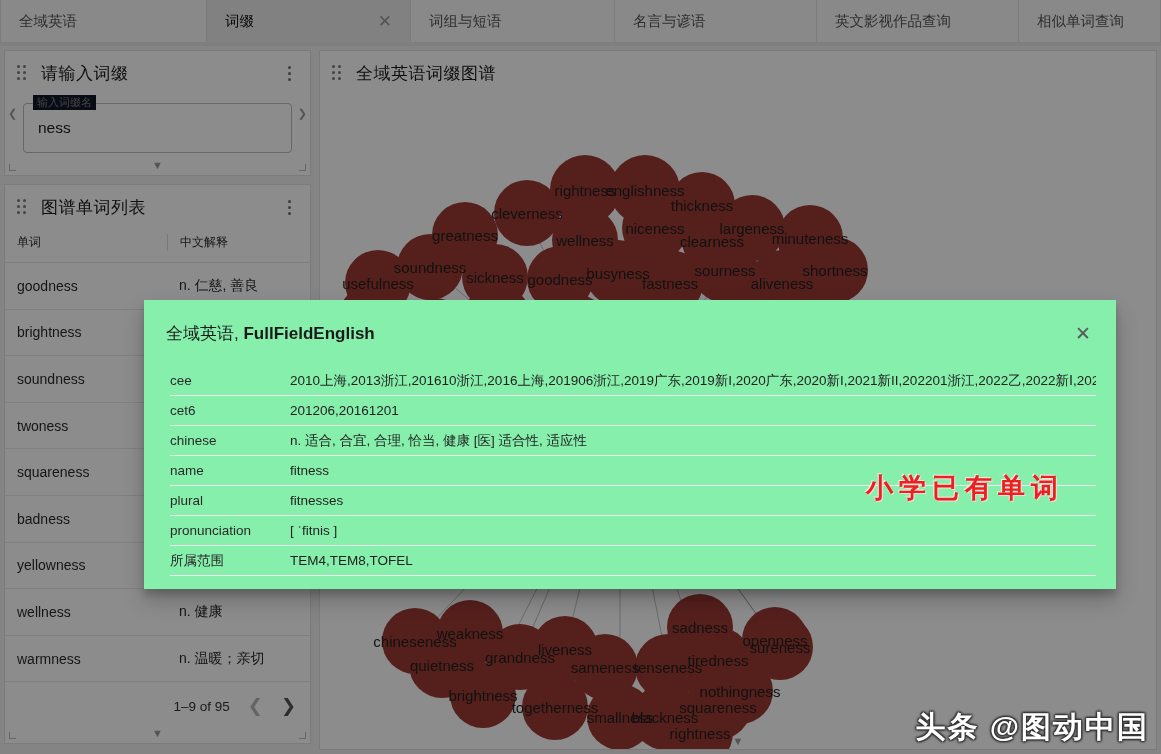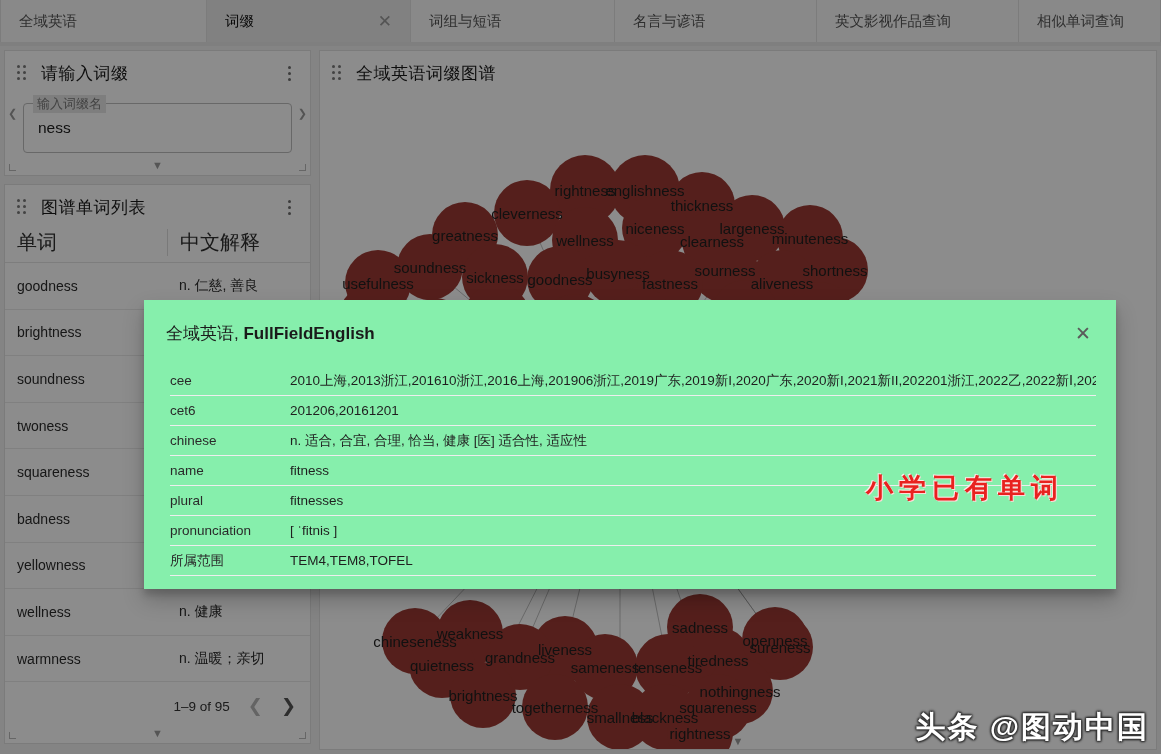--- a/index.html
+++ b/index.html
@@ -49,36 +49,36 @@
   .card-title { font-size: 17px; color: #1b1b1b; font-weight: 500; letter-spacing: .5px; }
   .kebab { margin-left: auto; width: 18px; height: 20px; display: flex; flex-direction: column;
            align-items: center; justify-content: center; gap: 3px; }
   .kebab i { width: 3px; height: 3px; background: #6f6f6f; border-radius: 50%; display: block; }
 
   
   .affix-card { height: 126px; }
   .field-wrap { position: relative; margin: 8px 18px 0 18px; }
   .field-box { border: 1px solid #bdbdbd; border-radius: 4px; height: 50px;
                display: flex; align-items: center; padding: 0 14px; }
-  .field-legend { position: absolute; top: -8px; left: 10px; background: #e5e5e5; padding: 0 4px;
-                  font-size: 13px; color: #7a7a7a; }
+  .field-legend { position: absolute; top: -8px; left: 10px; background: #0f172a; padding: 0 4px;
+                  font-size: 11px; color: #7a7a7a; }
   .field-value { font-size: 15.5px; color: #222; }
   .chev-down { position: absolute; left: 50%; transform: translateX(-50%); bottom: 4px;
                color: #9b9b9b; font-size: 11px; }
   .side-arrow { position: absolute; top: 50%; transform: translateY(-50%); color: #9a9a9a; font-size: 11px; }
   .side-arrow.l { left: 3px; }
   .side-arrow.r { right: 3px; }
   .corner { position: absolute; width: 7px; height: 7px; border-color: #bbb; border-style: solid; border-width: 0; }
   .corner.bl { left: 4px; bottom: 4px; border-left-width: 1px; border-bottom-width: 1px; }
   .corner.br { right: 4px; bottom: 4px; border-right-width: 1px; border-bottom-width: 1px; }
 
   
   .list-card { margin-top: 8px; height: 560px; }
   .tbl-head { display: flex; align-items: center; height: 34px; padding: 0 12px 6px 12px;
-              font-size: 20px; color: #303030; border-bottom: 1px solid #e4e4e4; }
+              font-size: 12px; color: #303030; border-bottom: 1px solid #e4e4e4; }
   .col-w { width: 150px; }
   .col-c { padding-left: 12px; border-left: 1px solid #dcdcdc; }
   .row { display: flex; align-items: center; height: 46.6px; padding: 0 12px;
          border-bottom: 1px solid #eaeaea; font-size: 14px; color: #2b2b2b; }
   .row .w { width: 150px; }
   .row .c { padding-left: 12px; }
   .pager { display: flex; align-items: center; justify-content: flex-end;
            height: 48px; padding-right: 14px; gap: 18px; font-size: 13.5px; color: #333; }
   .pg-btn { font-size: 18px; color: #555; line-height: 1; }
   .pg-btn.disabled { color: #b6b6b6; }

